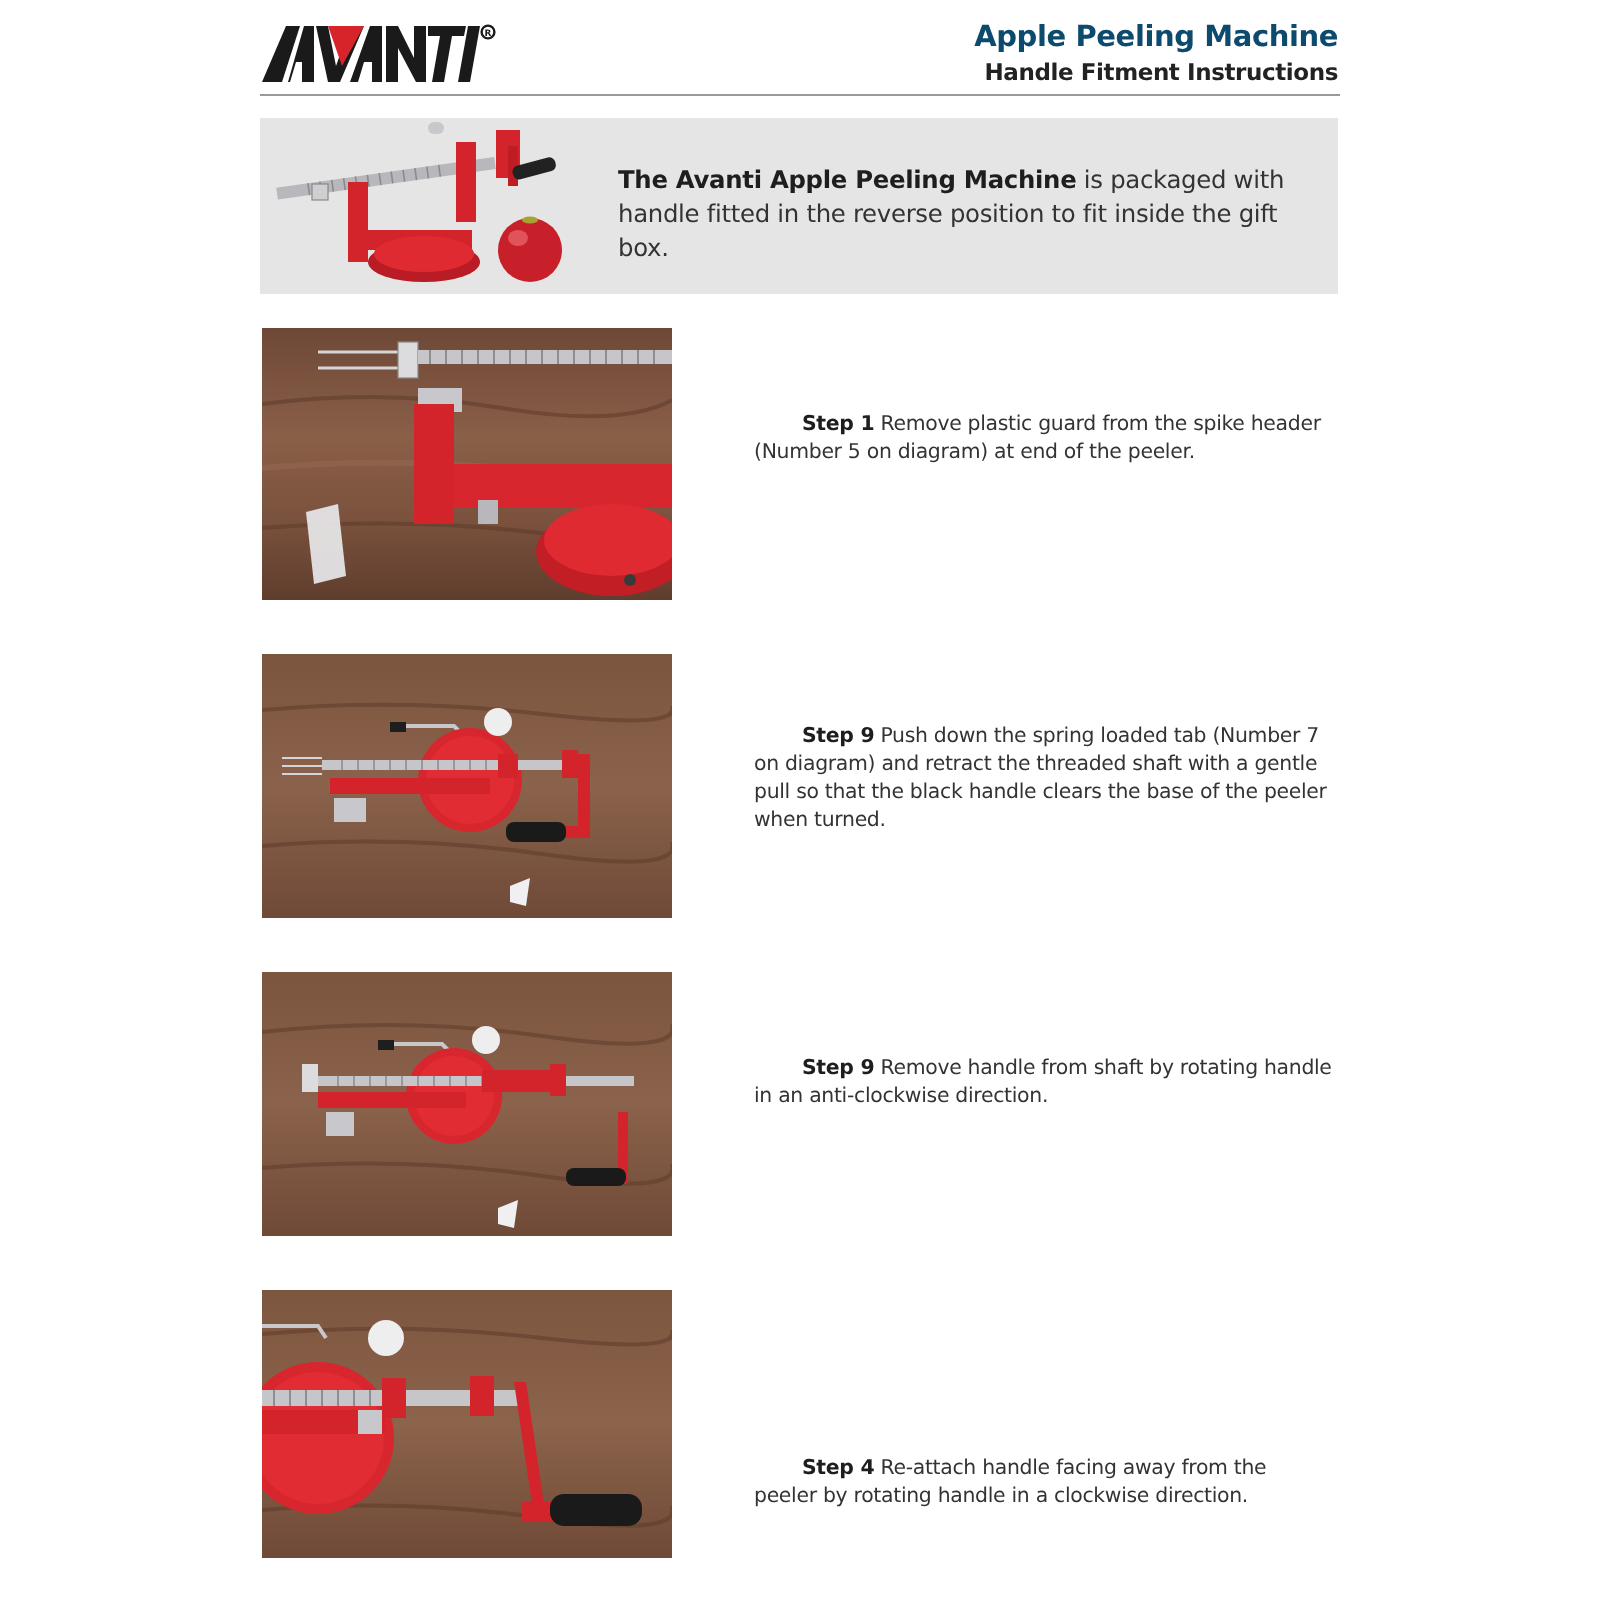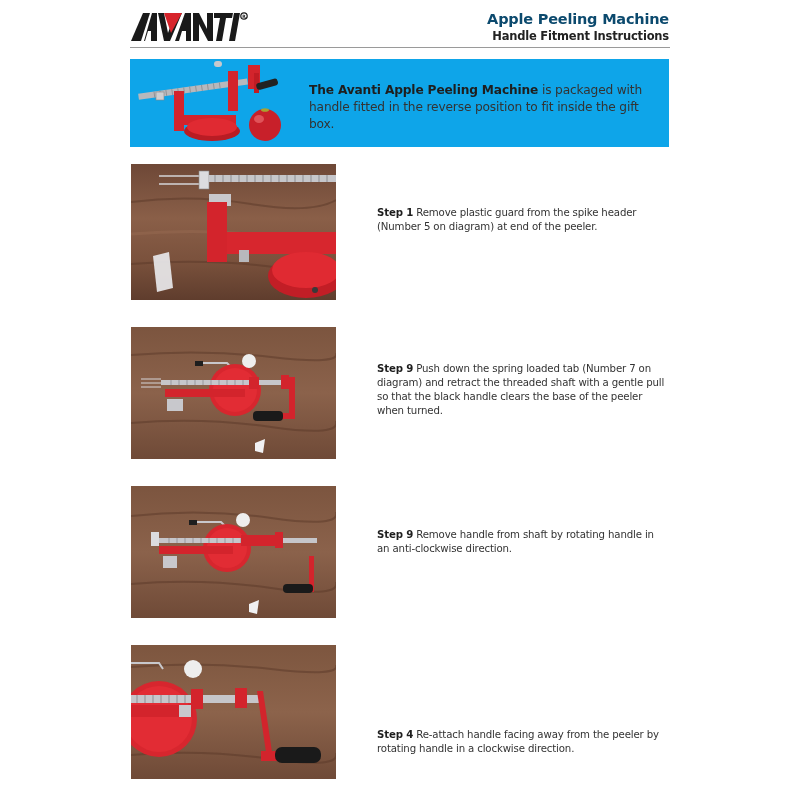--- a/index.html
+++ b/index.html
@@ -5,34 +5,34 @@
     html, body { margin: 0; padding: 0; background: #ffffff; }
     body { width: 800px; height: 800px; position: relative; overflow: hidden;
       font-family: "DejaVu Sans", "Liberation Sans", sans-serif; color: #2a2a2a; }
 
     .logo { position: absolute; left: 131px; top: 11px; width: 118px; height: 32px; }
     .title-block { position: absolute; right: 131px; top: 10px; text-align: right; }
     .doc-title { font-size: 14.5px; font-weight: bold; color: #0c4a6e; letter-spacing: -0.2px; line-height: 18px; }
     .doc-subtitle { font-size: 11.5px; font-weight: bold; color: #222; letter-spacing: -0.2px; line-height: 16px; }
     .rule { position: absolute; left: 130px; top: 47px; width: 540px; height: 1px; background: #9a9a9a; }
 
-    .banner { position: absolute; left: 130px; top: 59px; width: 539px; height: 88px; background: #0ea5e9; }
+    .banner { position: absolute; left: 130px; top: 59px; width: 539px; height: 88px; background: #e5e5e5; }
     .banner-img { position: absolute; left: 4px; top: 0; width: 152px; height: 88px; }
     .banner-text { position: absolute; left: 179px; top: 23px; width: 350px; font-size: 12.2px; line-height: 17px; color: #333; letter-spacing: -0.15px; }
     .banner-text b { color: #1e1e1e; }
 
     .photo { position: absolute; left: 131px; width: 205px; overflow: hidden; }
     .photo svg { display: block; }
     .p1 { top: 164px; height: 136px; }
     .p2 { top: 327px; height: 132px; }
     .p3 { top: 486px; height: 132px; }
     .p4 { top: 645px; height: 134px; }
 
     .step { position: absolute; left: 377px; width: 290px; font-size: 10.2px; line-height: 14px; color: #333; letter-spacing: -0.15px; }
-    .step .lbl { font-weight: bold; color: #1e1e1e; }
+    .step .lbl { font-weight: bold; color: #1e1e1e; margin-left: 24px; }
     .s1 { top: 206px; }
     .s2 { top: 362px; }
     .s3 { top: 528px; }
     .s4 { top: 728px; }
   </style>
 </head>
 <body>
 
 <div class="logo">
   <svg width="118" height="32" viewBox="0 0 118 32">

